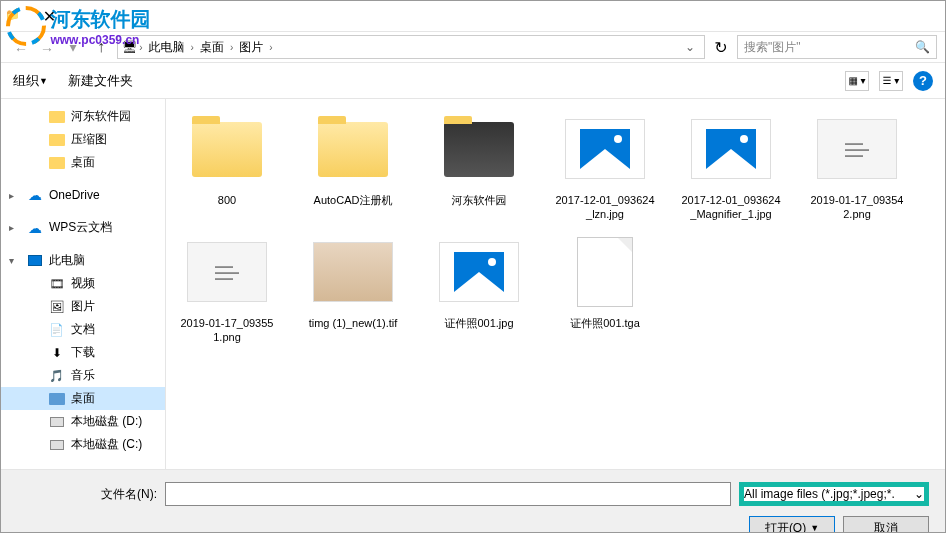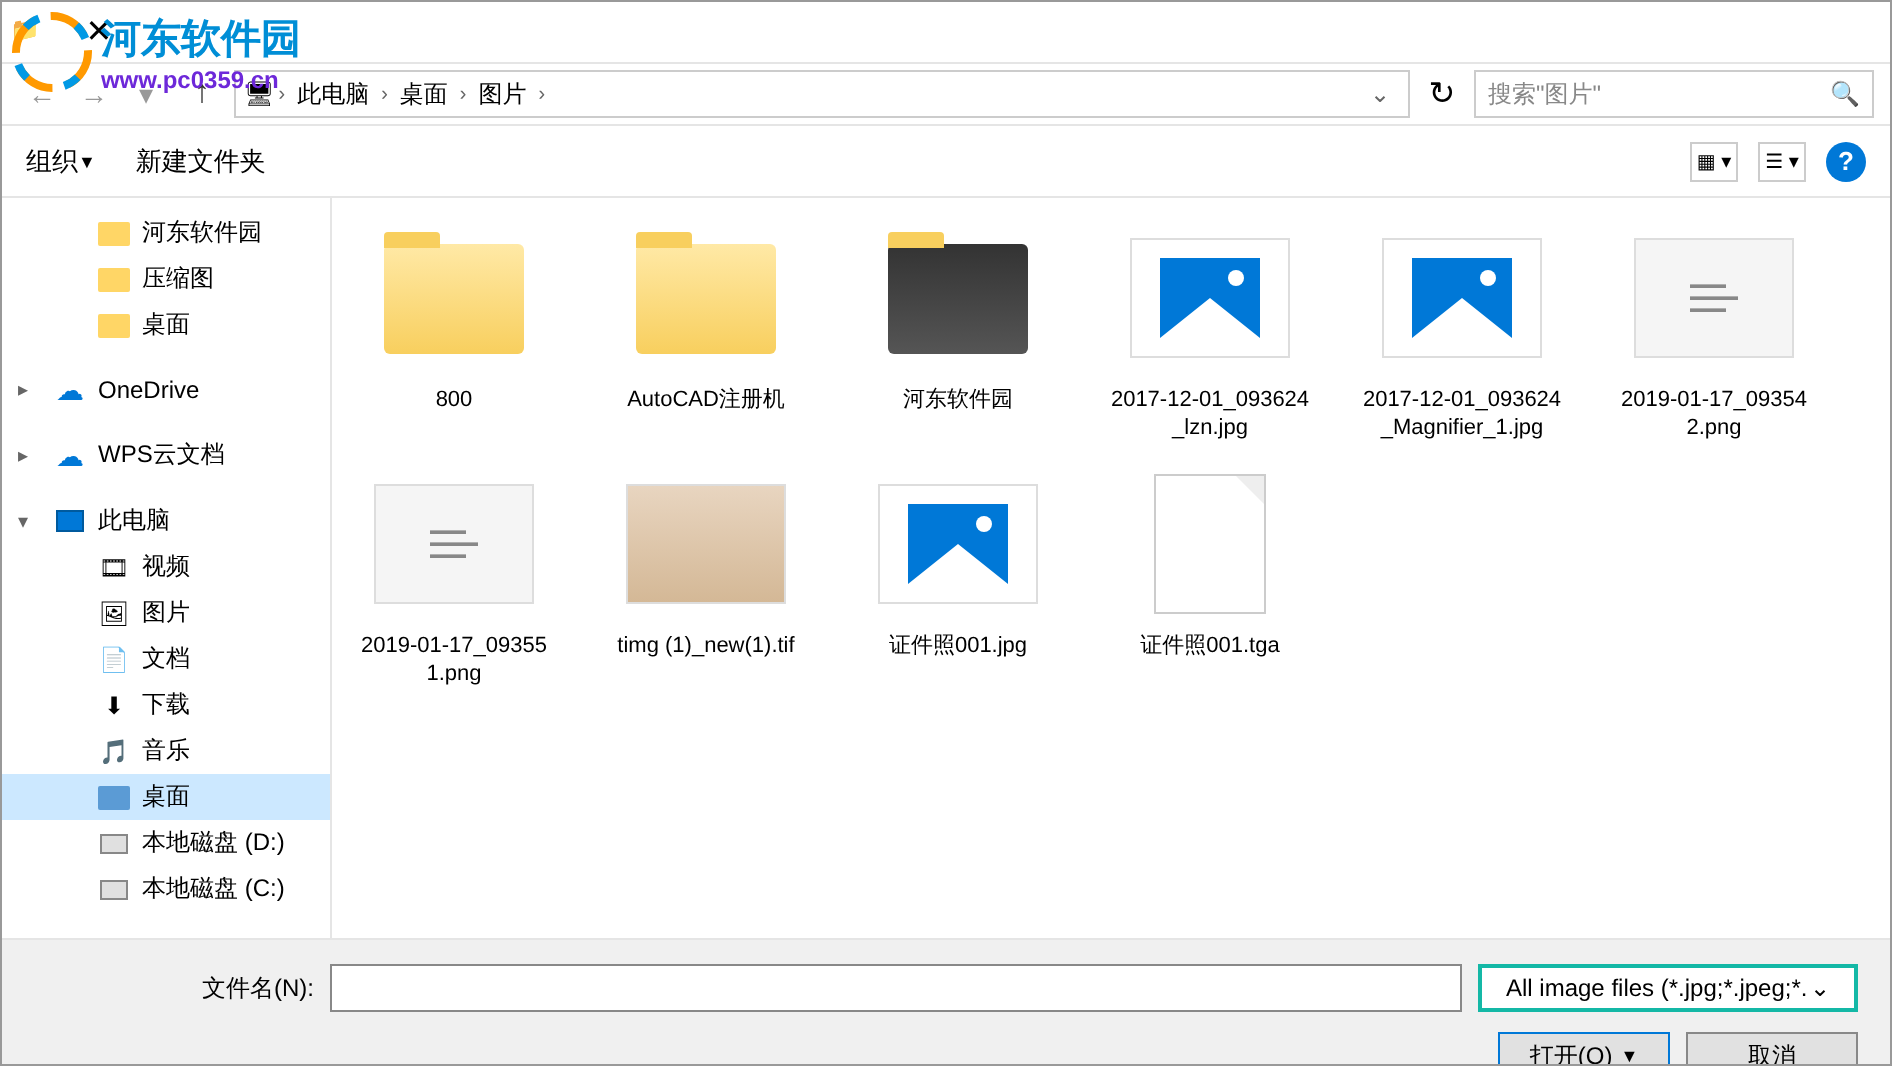--- a/index.html
+++ b/index.html
@@ -57,21 +57,21 @@
 .pic-icon::before { content:''; position:absolute; top:6px; right:8px; width:8px; height:8px; border-radius:50%; background:#fff; }
 .pic-icon::after { content:''; position:absolute; bottom:0; left:0; border-left:25px solid transparent; border-right:25px solid transparent; border-bottom:20px solid #fff; }
 .thumb-doc { width: 56px; height: 70px; background: #fff; border: 1px solid #ccc; position: relative; }
 .thumb-doc::before { content:''; position:absolute; top:0; right:0; border-top:14px solid #eee; border-left:14px solid transparent; }
 .file-label { font-size: 11px; text-align: center; margin-top: 4px; word-break: break-all; line-height: 1.3; max-width: 100px; }
 
 .footer { border-top: 1px solid #e5e5e5; padding: 12px 16px; background: #f0f0f0; }
 .frow { display: flex; align-items: center; gap: 8px; margin-bottom: 10px; }
 .flabel { font-size: 12px; width: 140px; text-align: right; }
 .finput { flex: 1; height: 24px; border: 1px solid #888; padding: 0 4px; font-size: 12px; }
-.fselect { width: 190px; height: 24px; border: 2px solid #14b8a6; background: #fff; font-size: 12px; padding: 0 12px; display: flex; align-items: center; justify-content: space-between; cursor: pointer; }
+.fselect { width: 190px; height: 24px; border: 5px solid #14b8a6; background: #fff; font-size: 12px; padding: 0 0; display: flex; align-items: center; justify-content: space-between; cursor: pointer; }
 .btn-row { display: flex; justify-content: flex-end; gap: 8px; }
 .btn { width: 86px; height: 24px; border: 1px solid #888; background: #e1e1e1; font-size: 12px; cursor: pointer; display: flex; align-items: center; justify-content: center; }
 .btn.primary { border: 1px solid #0078d7; }
 </style>
 </head>
 <body>
 
 <div class="watermark">
   <span class="wm-logo">
     <svg viewBox="0 0 40 40">

